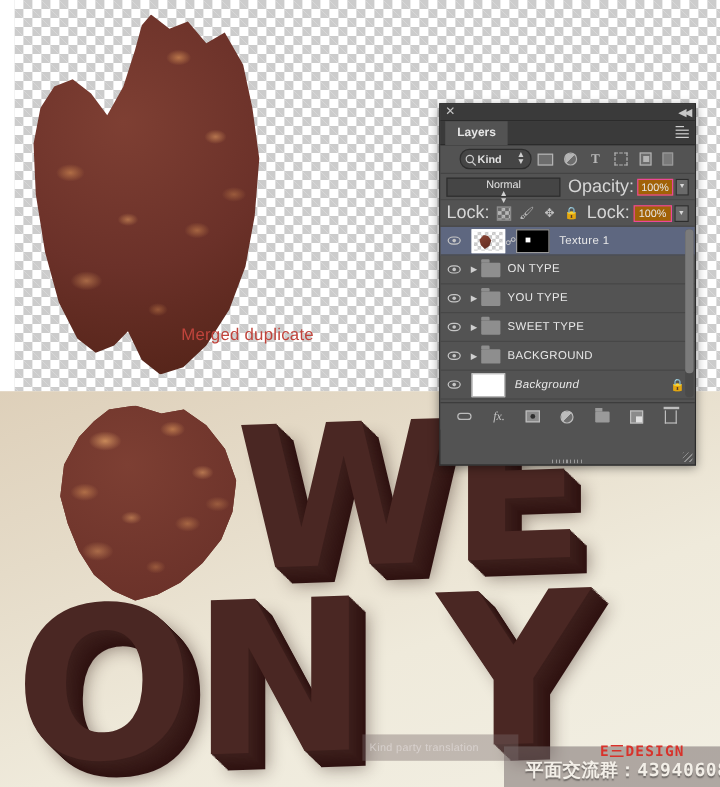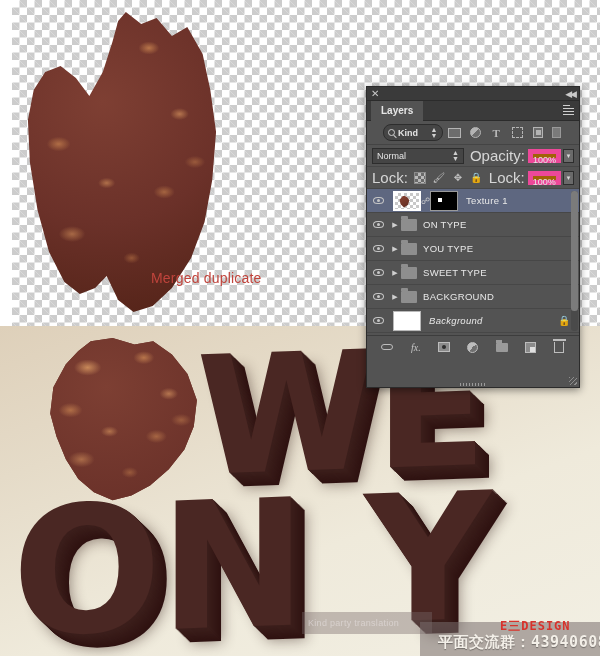--- a/index.html
+++ b/index.html
@@ -199,25 +199,26 @@
   .toggle-eye b { display:block; width:9px; height:11px; background:#7a7a7a; border:1px solid #999; }
 
   .mode-row, .lock-row {
     height: 22px; display: flex; align-items: center; padding: 0 5px;
     background: #535353; border-bottom: 1px solid #464646;
   }
   .blend-select {
     width: 110px; height: 16px; background: #454545; border: 1px solid #2d2d2d;
     display: flex; align-items: center; padding: 0 4px; font-size: 9px; color: #e4e4e4;
     cursor: pointer;
+    flex-direction: column;
   }
   .blend-select .lbl { flex: 1; }
   .field-label { font-size: 15px; color: #d6d6d6; margin-left: 6px; }
   .num-field {
-    width: 34px; height: 14px; background: #a16207; border: 5px solid #ec4899;
+    width: 34px; height: 14px; background: #a16207; border: 1px solid #ec4899;
     font-size: 9px; color: #e6e6e6; text-align: center; line-height: 13px;
     margin-left: 3px; cursor: text;
   }
   .drop-arrow {
     width: 13px; height: 14px; background: #6a6a6a; border: 1px solid #2d2d2d;
     margin-left: 2px; font-size: 6px; color: #d8d8d8; text-align: center; line-height: 13px;
     cursor: pointer;
   }
   .lock-icons { display:flex; align-items:center; gap:7px; margin-left: 6px; }
   .lk { width: 12px; height: 12px; color:#c2c2c2; font-size:10px; display:flex;

